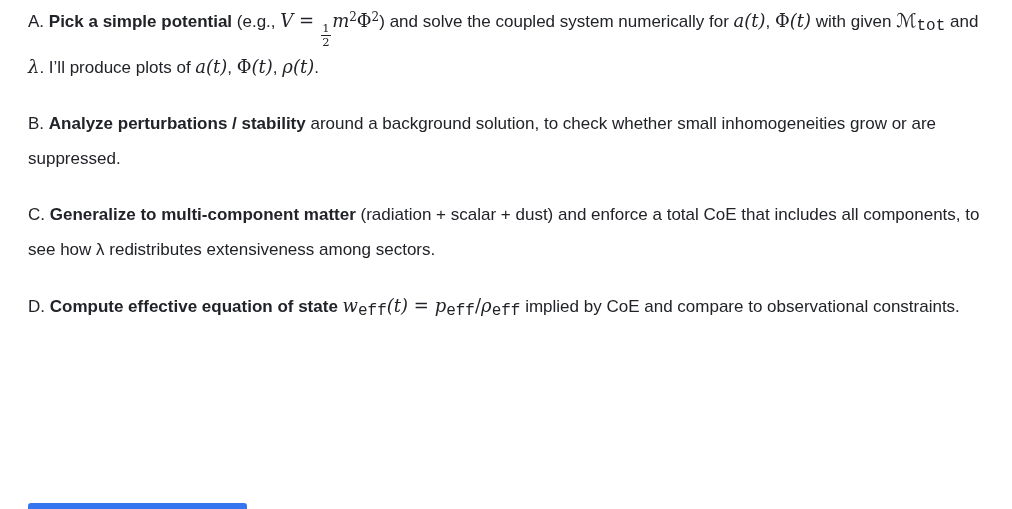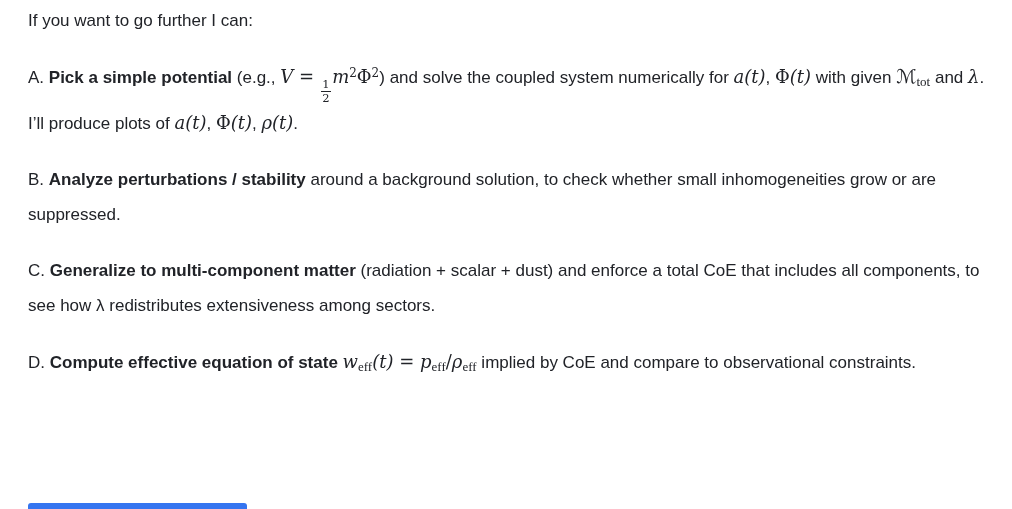--- a/index.html
+++ b/index.html
@@ -12,42 +12,39 @@
     position: relative;
     overflow: hidden;
   }
   .content { padding: 3px 26px 0 28px; }
   p { margin: 0 0 21px 0; line-height: 35px; }
   .bold { font-weight: 700; text-align: center; }
   
   .mt  { font-family: "DejaVu Serif", serif; font-size: 18px; }
   .mi  { font-family: "DejaVu Serif", serif; font-style: italic; font-size: 18px; }
   .msup { font-family: "DejaVu Serif", serif; font-size: 12px; position: relative; top: -6px; }
-  .msub { font-family: Liberation Serif, serif; font-size: 13px; position: relative; top: 3px; }
+  .msub { font-family: Liberation Mono, monospace; font-size: 16px; position: relative; top: 3px; }
   .scriptm { font-family: "DejaVu Serif", "DejaVu Sans", serif; font-size: 19px; }
   .frac {
     display: inline-flex; flex-direction: column; align-items: center;
     font-family: "DejaVu Serif", serif; font-size: 11.5px; line-height: 1.12;
     vertical-align: -5px; margin: 0 1px;
   }
   .frac .num { border-bottom: 1px solid #212328; padding: 0 1.5px; }
   .bottom-bar {
     position: absolute; left: 28px; bottom: 0;
     width: 219px; height: 6px;
     border-radius: 3px 3px 0 0;
   }
 </style>
 </head>
 <body>
 
 <div class="content">
 
-  <p>
-    <span>If you want to go further I can:</span>
-  </p>
 
   <p>
     <span>A. </span><span class="bold">Pick a simple potential</span><span> (e.g., </span><span class="mi">V</span><span class="mt"> = </span><span class="frac">
         <span class="num">1</span>
         <span class="den">2</span>
       </span><span class="mi">m</span><span class="msup">2</span><span class="mt">Φ</span><span class="msup">2</span><span>) and solve the coupled system numerically for </span><span class="mi">a(t)</span><span>, </span><span class="mt">Φ</span><span class="mi">(t)</span><span> with given </span><span class="scriptm">ℳ</span><span class="msub">tot</span><span> and </span><span class="mi">λ</span><span>. I’ll produce plots of </span><span class="mi">a(t)</span><span>, </span><span class="mt">Φ</span><span class="mi">(t)</span><span>, </span><span class="mi">ρ</span><span class="mi">(t)</span><span>.</span>
   </p>
 
   <p>
     <span>B. </span><span class="bold">Analyze perturbations / stability</span><span> around a background solution, to check whether small inhomogeneities grow or are suppressed.</span>

